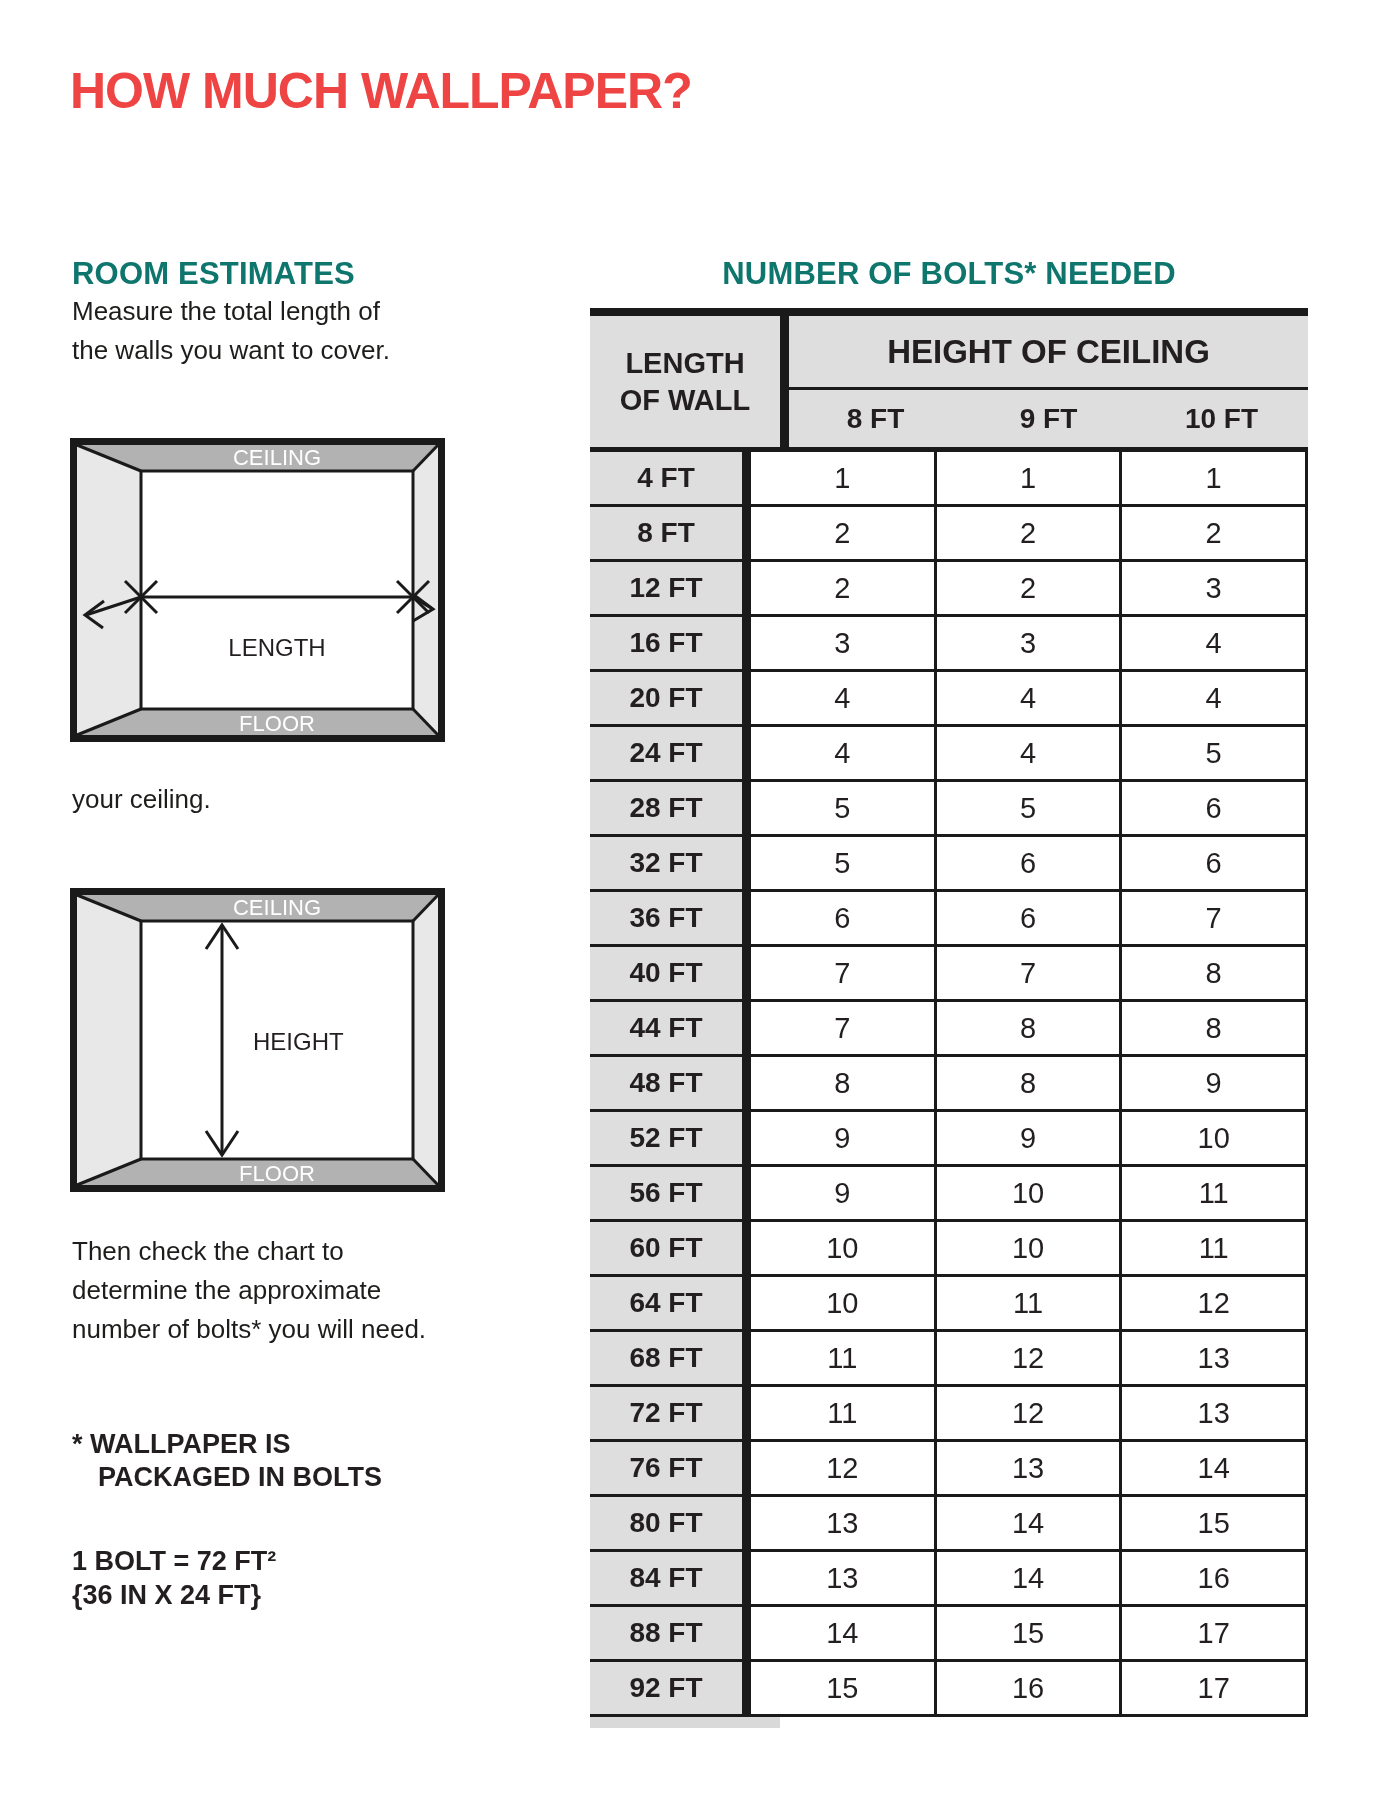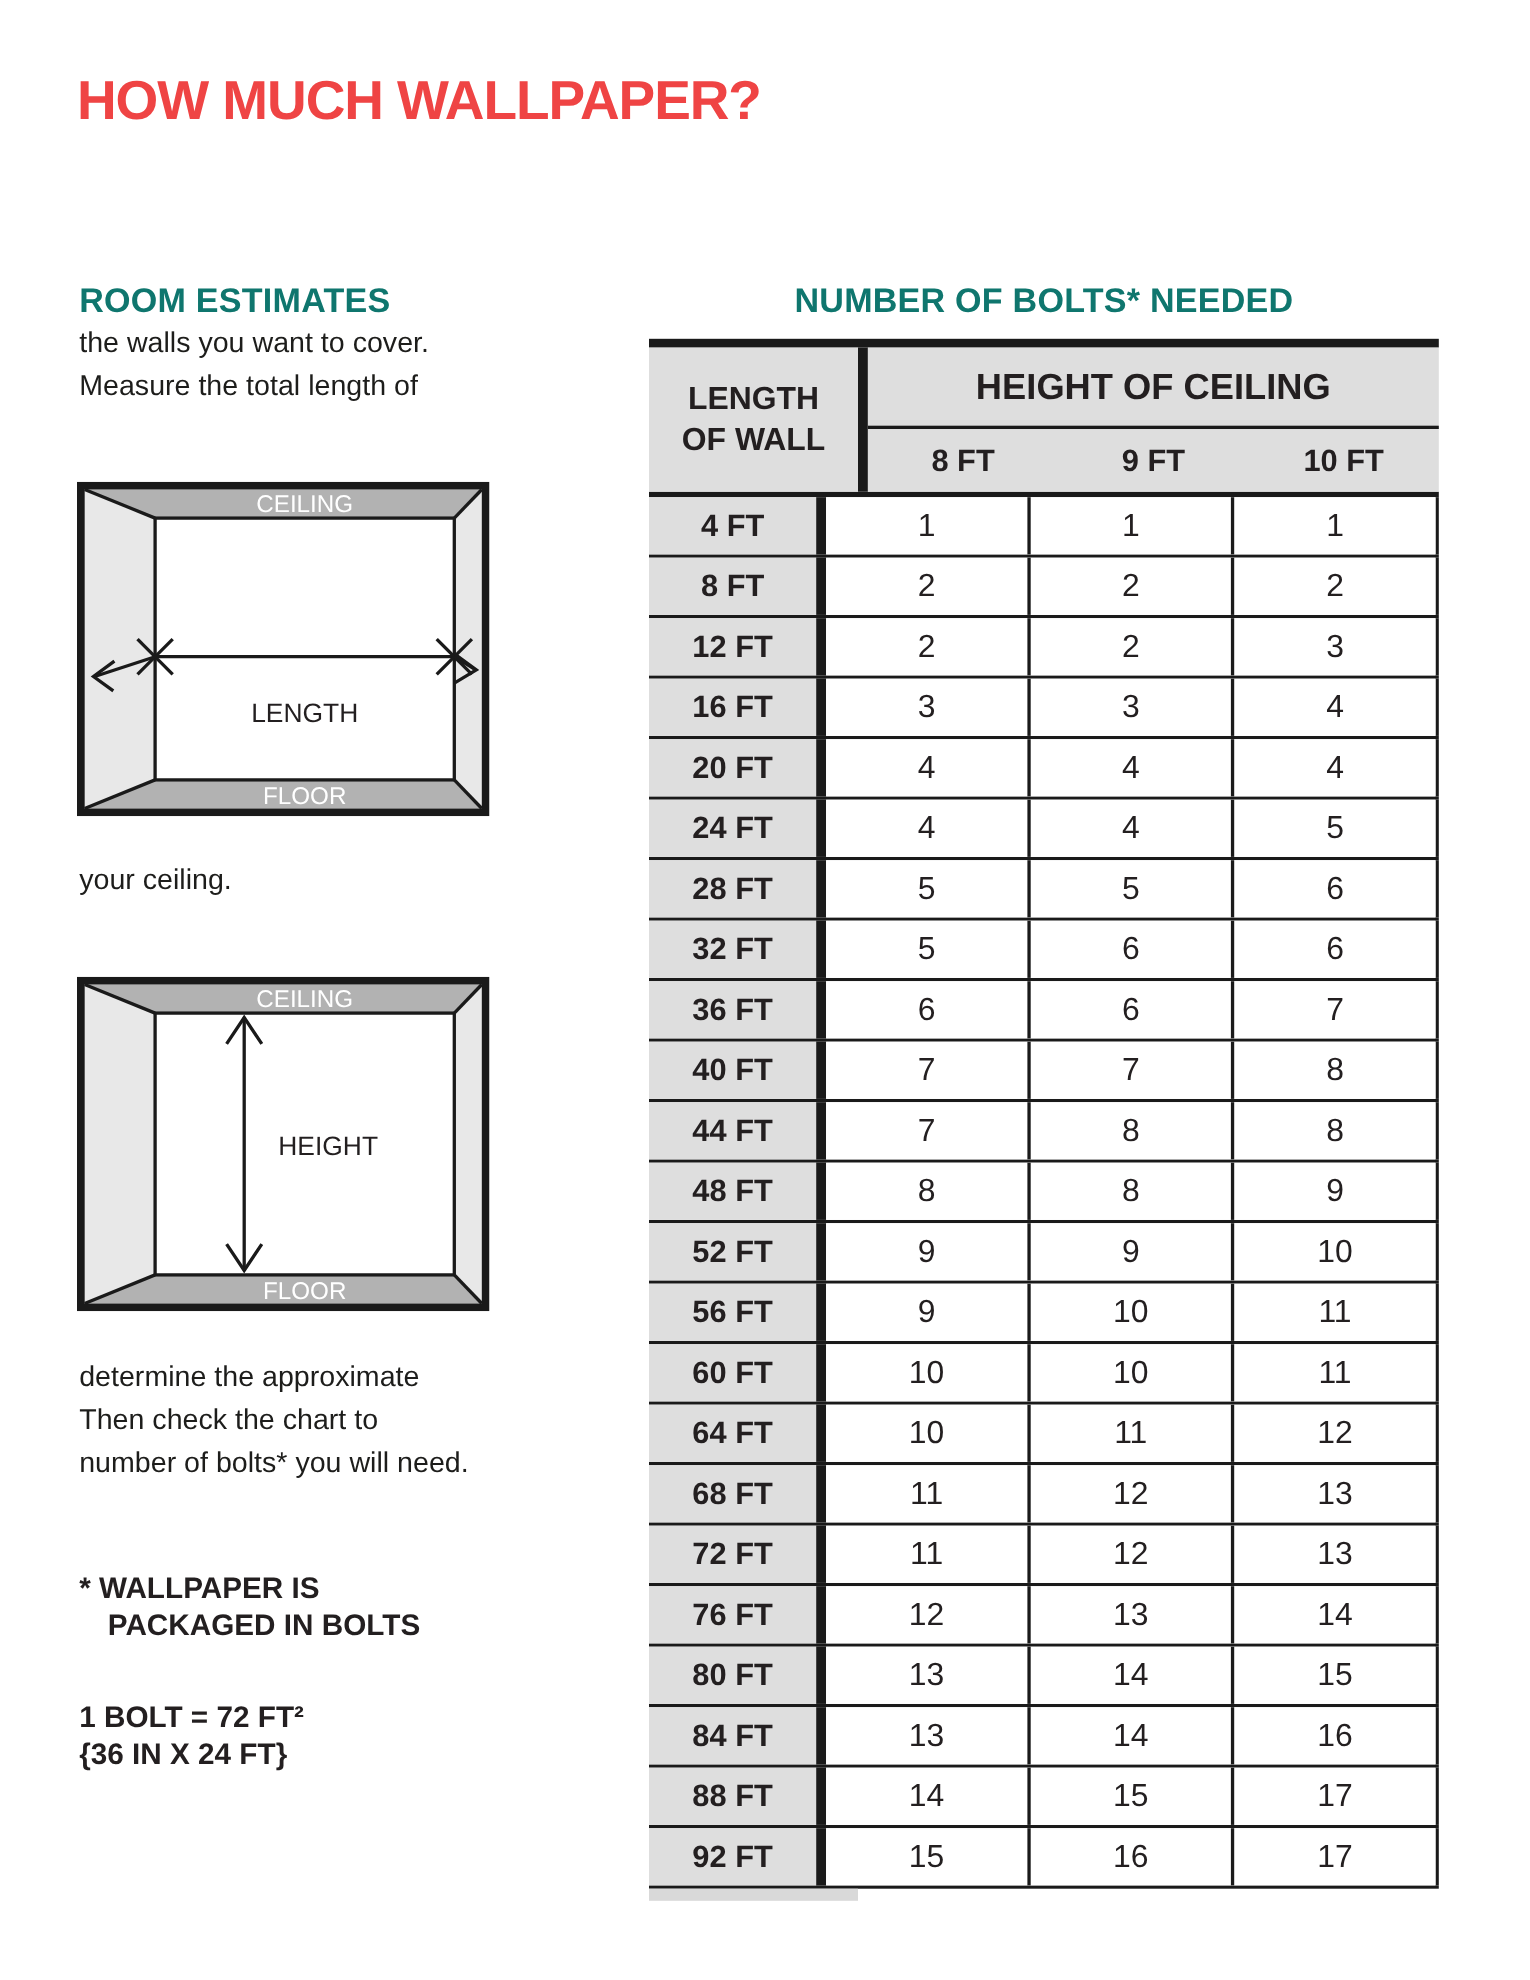--- a/index.html
+++ b/index.html
@@ -62,22 +62,22 @@
 </style>
 </head>
 <body>
 
 <div class="abs page-title">HOW MUCH WALLPAPER?</div>
 
 <div class="abs section-heading room-heading">ROOM ESTIMATES</div>
 <div class="abs section-heading table-heading">NUMBER OF BOLTS* NEEDED</div>
 
 <div class="abs para para1">
+  <div>Measure the total length of</div>
   <div>the walls you want to cover.</div>
-  <div>Measure the total length of</div>
 </div>
 
 <svg class="abs diagram diagram1" viewBox="0 0 375 304">
   <polygon points="7,7 368,7 343,33 71,33" fill="#b2b2b2"></polygon>
   <polygon points="7,7 71,33 71,271 7,297" fill="#e8e8e8"></polygon>
   <polygon points="368,7 368,297 343,271 343,33" fill="#e8e8e8"></polygon>
   <polygon points="7,297 71,271 343,271 368,297" fill="#b2b2b2"></polygon>
   <rect x="71" y="33" width="272" height="238" fill="#ffffff" stroke="#1a1a1a" stroke-width="3"></rect>
   <line x1="7" y1="7" x2="71" y2="33" stroke="#1a1a1a" stroke-width="3"></line>
   <line x1="368" y1="7" x2="343" y2="33" stroke="#1a1a1a" stroke-width="3"></line>
@@ -119,22 +119,22 @@
     <line x1="152" y1="37" x2="152" y2="267"></line>
     <polyline points="136,61 152,37 168,61"></polyline>
     <polyline points="136,243 152,267 168,243"></polyline>
   </g>
   <text x="207" y="27" text-anchor="middle" font-size="22" fill="#ffffff">CEILING</text>
   <text x="207" y="293" text-anchor="middle" font-size="22" fill="#ffffff">FLOOR</text>
   <text x="183" y="162" text-anchor="start" font-size="24" fill="#231f20">HEIGHT</text>
 </svg>
 
 <div class="abs para para3">
+  <div>Then check the chart to</div>
   <div>determine the approximate</div>
-  <div>Then check the chart to</div>
   <div>number of bolts* you will need.</div>
 </div>
 
 <div class="abs footnote">
   <div>* WALLPAPER IS</div>
   <div class="indent">PACKAGED IN BOLTS</div>
 </div>
 
 <div class="abs boltspec">
   <div>1 BOLT = 72 FT²</div>

